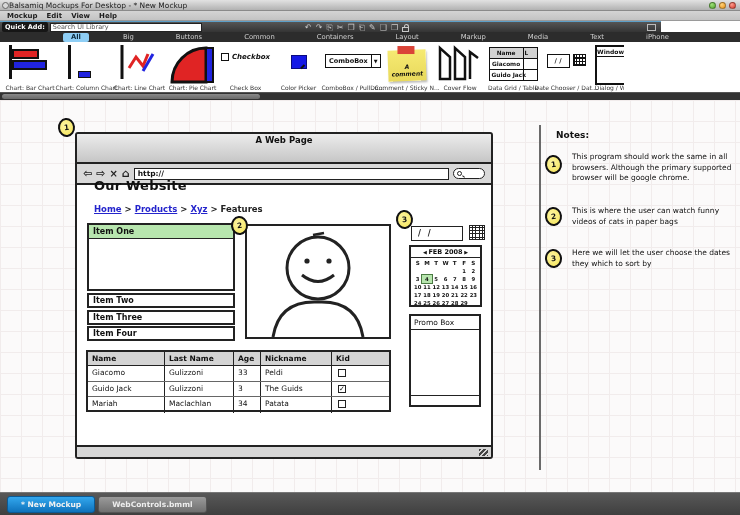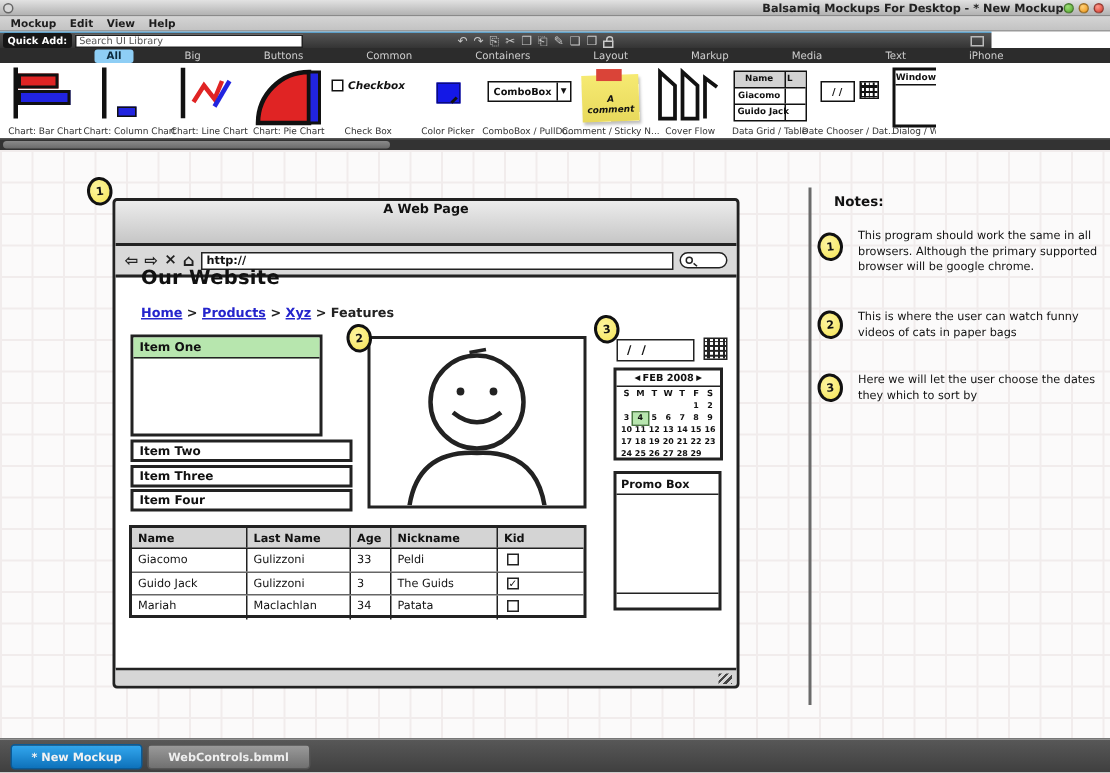--- a/index.html
+++ b/index.html
@@ -2,21 +2,21 @@
 <html><head>
 <meta charset="utf-8">
 <style>
   *{box-sizing:border-box;margin:0;padding:0}
   html,body{width:740px;height:515px;overflow:hidden}
   body{position:relative;font-family:"DejaVu Sans",sans-serif;background:#fff;font-size:9px;color:#111}
 
   
   #titlebar{position:absolute;left:0;top:0;width:740px;height:11px;background:linear-gradient(#e2e2e2,#b2b2b2);border-bottom:1px solid #8a8a8a;display:flex;align-items:center}
   #titlebar .app-icon{width:7px;height:7px;border:1px solid #666;border-radius:50%;background:#d8d8d8;margin-left:2px}
-  #titlebar .title{flex:1;text-align:right;font-size:7.5px;font-weight:bold;color:#222}
+  #titlebar .title{flex:1;text-align:left;font-size:7.5px;font-weight:normal;color:#222}
   .win-dots{display:flex;gap:3px;margin-right:4px}
   .win-dot{width:7px;height:7px;border-radius:50%;border:1px solid rgba(0,0,0,.35)}
   .win-dot.min{background:radial-gradient(circle at 35% 30%,#9fe07a,#54a82d)}
   .win-dot.max{background:radial-gradient(circle at 35% 30%,#ffd27a,#ec9416)}
   .win-dot.close{background:radial-gradient(circle at 35% 30%,#ff9c8e,#d63a2c)}
 
   #menubar{position:absolute;left:0;top:11px;width:740px;height:10px;background:linear-gradient(#d4d4d4,#c3c3c3);border-bottom:1px solid #9a9a9a;display:flex;align-items:center;gap:9px;padding-left:7px}
   #menubar .menu-item{font-size:7px;font-weight:bold;color:#1c1c1c}
 
   #toolbar{position:absolute;left:0;top:21px;width:661px;height:11px;background:linear-gradient(#555,#343434);border-top:1px solid #5d9fc8;display:flex;align-items:center}
@@ -87,39 +87,39 @@
   .search-pill{width:32px;height:11px;border:1.5px solid #222;border-radius:6px;background:#fff;position:relative}
   .search-pill .lens{position:absolute;left:3px;top:2px;width:5px;height:5px;border:1.2px solid #222;border-radius:50%}
   .search-pill .lens:after{content:'';position:absolute;left:4px;top:4px;width:3px;height:1.2px;background:#222;transform:rotate(40deg)}
 
   .bw-heading{position:absolute;left:17px;top:44px;font-size:13px;font-weight:bold;letter-spacing:.2px}
   .bw-breadcrumb{position:absolute;left:17px;top:70px;font-size:8.5px;font-weight:bold}
   .bc-link{color:#2424cc;text-decoration:underline;margin-right:3px}
   .bc-sep{color:#222;margin-right:3px}
   .bc-cur{color:#222}
 
-  .list-box{position:absolute;left:10px;top:89px;width:128px;height:68px;border:2px solid #222;background:#fff}
+  .list-box{position:absolute;left:10px;top:89px;width:148px;height:68px;border:2px solid #222;background:#fff}
   .list-sel{height:14px;background:#b7e6ae;border-bottom:1.5px solid #222;font-size:8px;font-weight:600;line-height:13px;padding-left:4px}
   .list-item{position:absolute;left:10px;width:148px;height:15px;border:2px solid #222;background:#fff;font-size:8px;font-weight:600;line-height:12px;padding-left:4px}
 
   .face-box{position:absolute;left:168px;top:90px;width:146px;height:115px;border:2.5px solid #222;background:#fff;overflow:hidden}
 
   .date-field{position:absolute;left:334px;top:92px;width:52px;height:15px;border:1.5px solid #222;background:#fff;font-size:8px;font-weight:bold;line-height:13px;padding-left:6px;letter-spacing:2px}
   .date-btn{position:absolute;left:392px;top:91px;width:16px;height:15px;border:1.5px solid #222;background:#fff;background-image:repeating-linear-gradient(#222 0 1px,transparent 1px 3.4px),repeating-linear-gradient(90deg,#222 0 1px,transparent 1px 3.4px);background-position:0 4px,2px 0;background-size:100% 100%}
 
   .cal{position:absolute;left:332px;top:111px;width:73px;height:62px;border:2px solid #222;background:#fff;font-weight:bold}
   .cal-head{display:flex;justify-content:space-between;align-items:center;border-bottom:1.5px solid #222;padding:1px 12px;font-size:6.5px}
   .cal-head .arr{font-size:5px}
   .cal-grid{display:grid;grid-template-columns:repeat(7,1fr);padding:1px 2px 0 2px}
   .cal-grid span{font-size:5.3px;text-align:center;line-height:8px}
   .cal-grid span.dayhead{font-size:5.6px}
   .cal-grid span.sel{background:#b7e6ae;outline:1px solid #4a7a42}
 
   .promo{position:absolute;left:332px;top:180px;width:72px;height:93px;border:2px solid #222;background:#fff}
-  .promo-title{border-bottom:1.5px solid #222;font-size:7.5px;font-weight:bold;padding:2px 3px}
+  .promo-title{border-bottom:1.5px solid #222;font-size:7.5px;font-weight:normal;padding:2px 3px}
   .promo-footer{position:absolute;left:0;right:0;bottom:0;height:10px;border-top:1.5px solid #222}
 
   .dg{position:absolute;left:9px;top:216px;width:305px;height:62px;border:2px solid #222;background:#fff;font-size:7.5px}
   .t-row{display:flex;height:15.5px;border-bottom:1px solid #666}
   .t-row:last-child{border-bottom:none}
   .t-row.head{height:14px;background:#d4d4d4;font-weight:bold;border-bottom:1.5px solid #222}
   .t-cell{border-right:1.5px solid #222;padding-left:4px;line-height:14px;white-space:nowrap;overflow:hidden}
   .t-cell.c0{width:77px}.t-cell.c1{width:69px}.t-cell.c2{width:27px}.t-cell.c3{width:71px}.t-cell.c4{width:57px;border-right:none}
   .cb{display:inline-block;width:8px;height:8px;border:1.5px solid #222;margin-top:3px;margin-left:2px;font-size:7px;line-height:6px;text-align:center;background:#fff}
 

